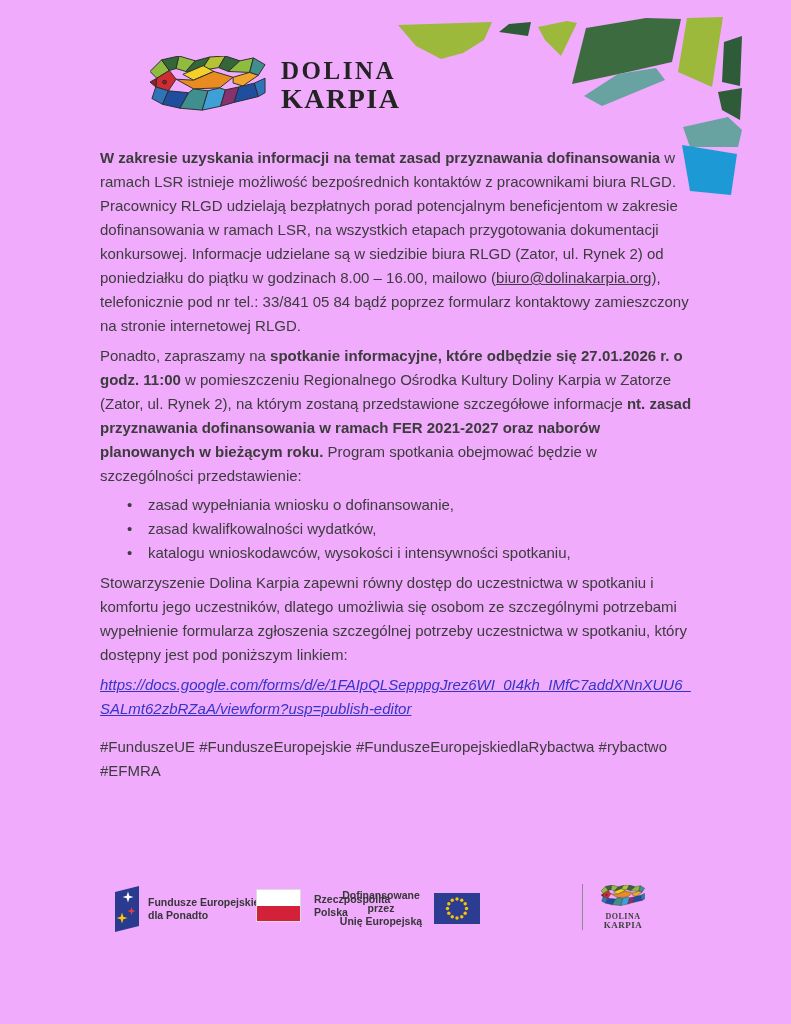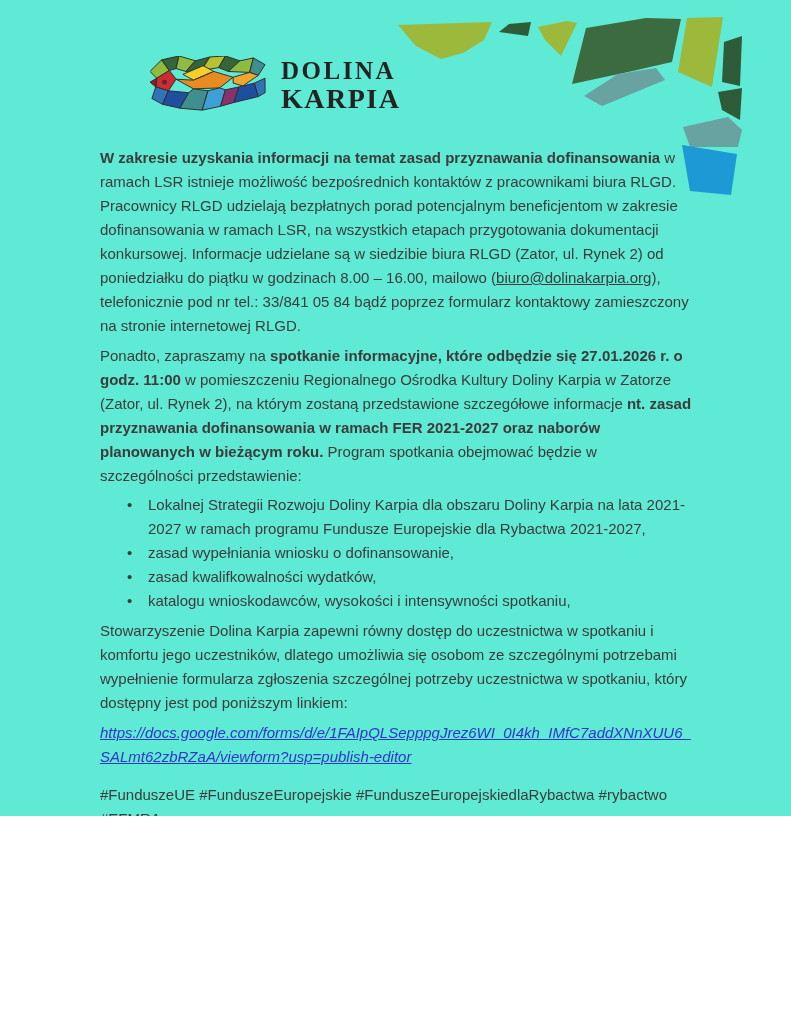--- a/index.html
+++ b/index.html
@@ -1,16 +1,16 @@
 <!DOCTYPE html>
 <html><head>
 <meta charset="utf-8">
 <style>
   html,body{margin:0;padding:0;background:#fff;}
-  .page{position:relative;width:791px;height:816px;background:#5eead4;overflow:hidden;
+  .page{position:relative;width:791px;height:1024px;background:#f0abfc;overflow:hidden;
         font-family:"Liberation Sans",sans-serif;}
 
   
   .brand{position:absolute;left:150px;top:56px;display:flex;align-items:center;gap:15px;}
   .brand svg{display:block;}
   .brand-text{font-family:"Liberation Serif",serif;color:#232323;font-weight:bold;line-height:1;}
   .brand-l1{font-size:25px;letter-spacing:2.5px;}
   .brand-l2{font-size:28px;letter-spacing:1.5px;margin-top:2px;}
 
   
@@ -102,21 +102,20 @@
     <polygon points="336,28 354,22 352,72 334,68" fill="#2e5c39"></polygon>
     <polygon points="330,78 354,74 352,106 334,96" fill="#2e5c39"></polygon>
     <polygon points="295,113 340,103 354,116 350,133 302,133" fill="#68a2a1"></polygon>
     <polygon points="294,131 349,140 343,181 302,177" fill="#1d9ad6"></polygon>
   </svg>
 
   <div class="content" style="color: rgb(60, 60, 60);">
     <p class="para"><span class="b">W zakresie uzyskania informacji na temat zasad przyznawania dofinansowania</span><span> w ramach LSR istnieje możliwość bezpośrednich kontaktów z pracownikami biura RLGD. Pracownicy RLGD udzielają bezpłatnych porad potencjalnym beneficjentom w zakresie dofinansowania w ramach LSR, na wszystkich etapach przygotowania dokumentacji konkursowej. Informacje udzielane są w siedzibie biura RLGD (Zator, ul. Rynek 2) od poniedziałku do piątku w godzinach 8.00 – 16.00, mailowo (</span><a href="#" class="inline-link">biuro@dolinakarpia.org</a><span>), telefonicznie pod nr tel.: 33/841 05 84 bądź poprzez formularz kontaktowy zamieszczony na stronie internetowej RLGD.</span></p>
     <p class="para p2"><span>Ponadto, zapraszamy na </span><span class="b">spotkanie informacyjne, które odbędzie się 27.01.2026 r. o godz. 11:00</span><span> w pomieszczeniu Regionalnego Ośrodka Kultury Doliny Karpia w Zatorze (Zator, ul. Rynek 2), na którym zostaną przedstawione szczegółowe informacje </span><span class="b">nt. zasad przyznawania dofinansowania w ramach FER 2021-2027 oraz naborów planowanych w bieżącym roku.</span><span> Program spotkania obejmować będzie w szczególności przedstawienie:</span></p>
     <ul class="bullets">
-        <li>Lokalnej Strategii Rozwoju Doliny Karpia dla obszaru Doliny Karpia na lata 2021-2027 w ramach programu Fundusze Europejskie dla Rybactwa 2021-2027,</li>
         <li>zasad wypełniania wniosku o dofinansowanie,</li>
         <li>zasad kwalifkowalności wydatków,</li>
         <li>katalogu wnioskodawców, wysokości i intensywności spotkaniu,</li>
       </ul>
     <p class="para">Stowarzyszenie Dolina Karpia zapewni równy dostęp do uczestnictwa w spotkaniu i komfortu jego uczestników, dlatego umożliwia się osobom ze szczególnymi potrzebami wypełnienie formularza zgłoszenia szczególnej potrzeby uczestnictwa w spotkaniu, który dostępny jest pod poniższym linkiem:</p>
     <a class="form-link" href="#" style="color: rgb(52, 52, 200); font-style: italic;">https://docs.google.com/forms/d/e/1FAIpQLSepppgJrez6WI_0I4kh_IMfC7addXNnXUU6_SALmt62zbRZaA/viewform?usp=publish-editor</a>
     <p class="hashtags">#FunduszeUE #FunduszeEuropejskie #FunduszeEuropejskiedlaRybactwa #rybactwo #EFMRA</p>
   </div>
 
   <div class="footer">

